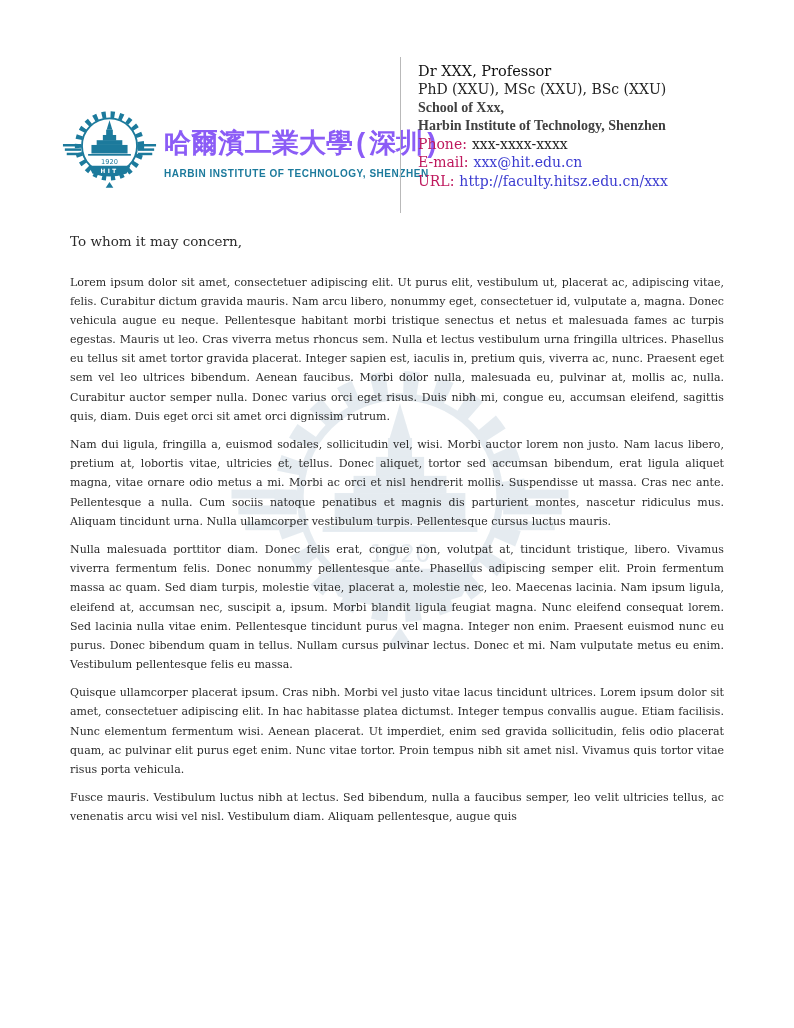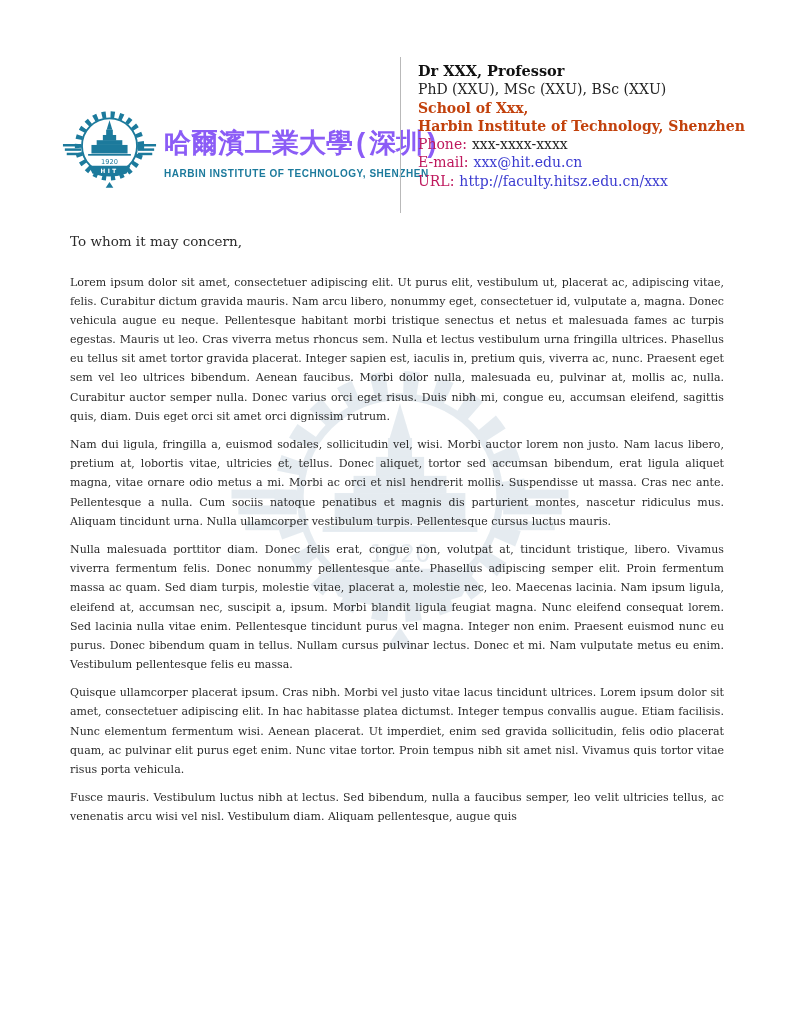--- a/index.html
+++ b/index.html
@@ -43,23 +43,23 @@
     margin-top:6px;
     font-family:"Liberation Sans", sans-serif;
     font-size:10px; font-weight:bold; letter-spacing:0.55px;
     color:#1c7a9c; white-space:nowrap;
   }
   .v-divider { width:1px; background:#b9b9b9; height:156px; flex:0 0 auto; }
   .contact {
     padding:5px 0 0 17px;
     font-size:14px; line-height:18.3px; white-space:nowrap;
   }
-  .contact .name { font-weight:bold; font-size:14.5px; color:#111; }
+  .contact .name { font-weight:normal; font-size:14.5px; color:#111; }
   .contact .plain { color:#222; }
-  .contact .teal-bold { color:#c2410c; font-weight:bold; }
+  .contact .teal-bold { color:#404040; font-weight:bold;font-family:Liberation Serif, serif; }
   .contact .lbl { color:#be185d; font-weight:normal; margin-right:5px; }
   .contact a { color:#3b3bd0; text-decoration:none; }
 
   
   .letter {
     position:absolute; top:232px; left:70px; width:654px;
   }
   .salutation { font-size:13.5px; line-height:19px; margin-bottom:22px; color:#2b2b2b; }
   .letter p {
     font-size:11px; line-height:19.1px;

